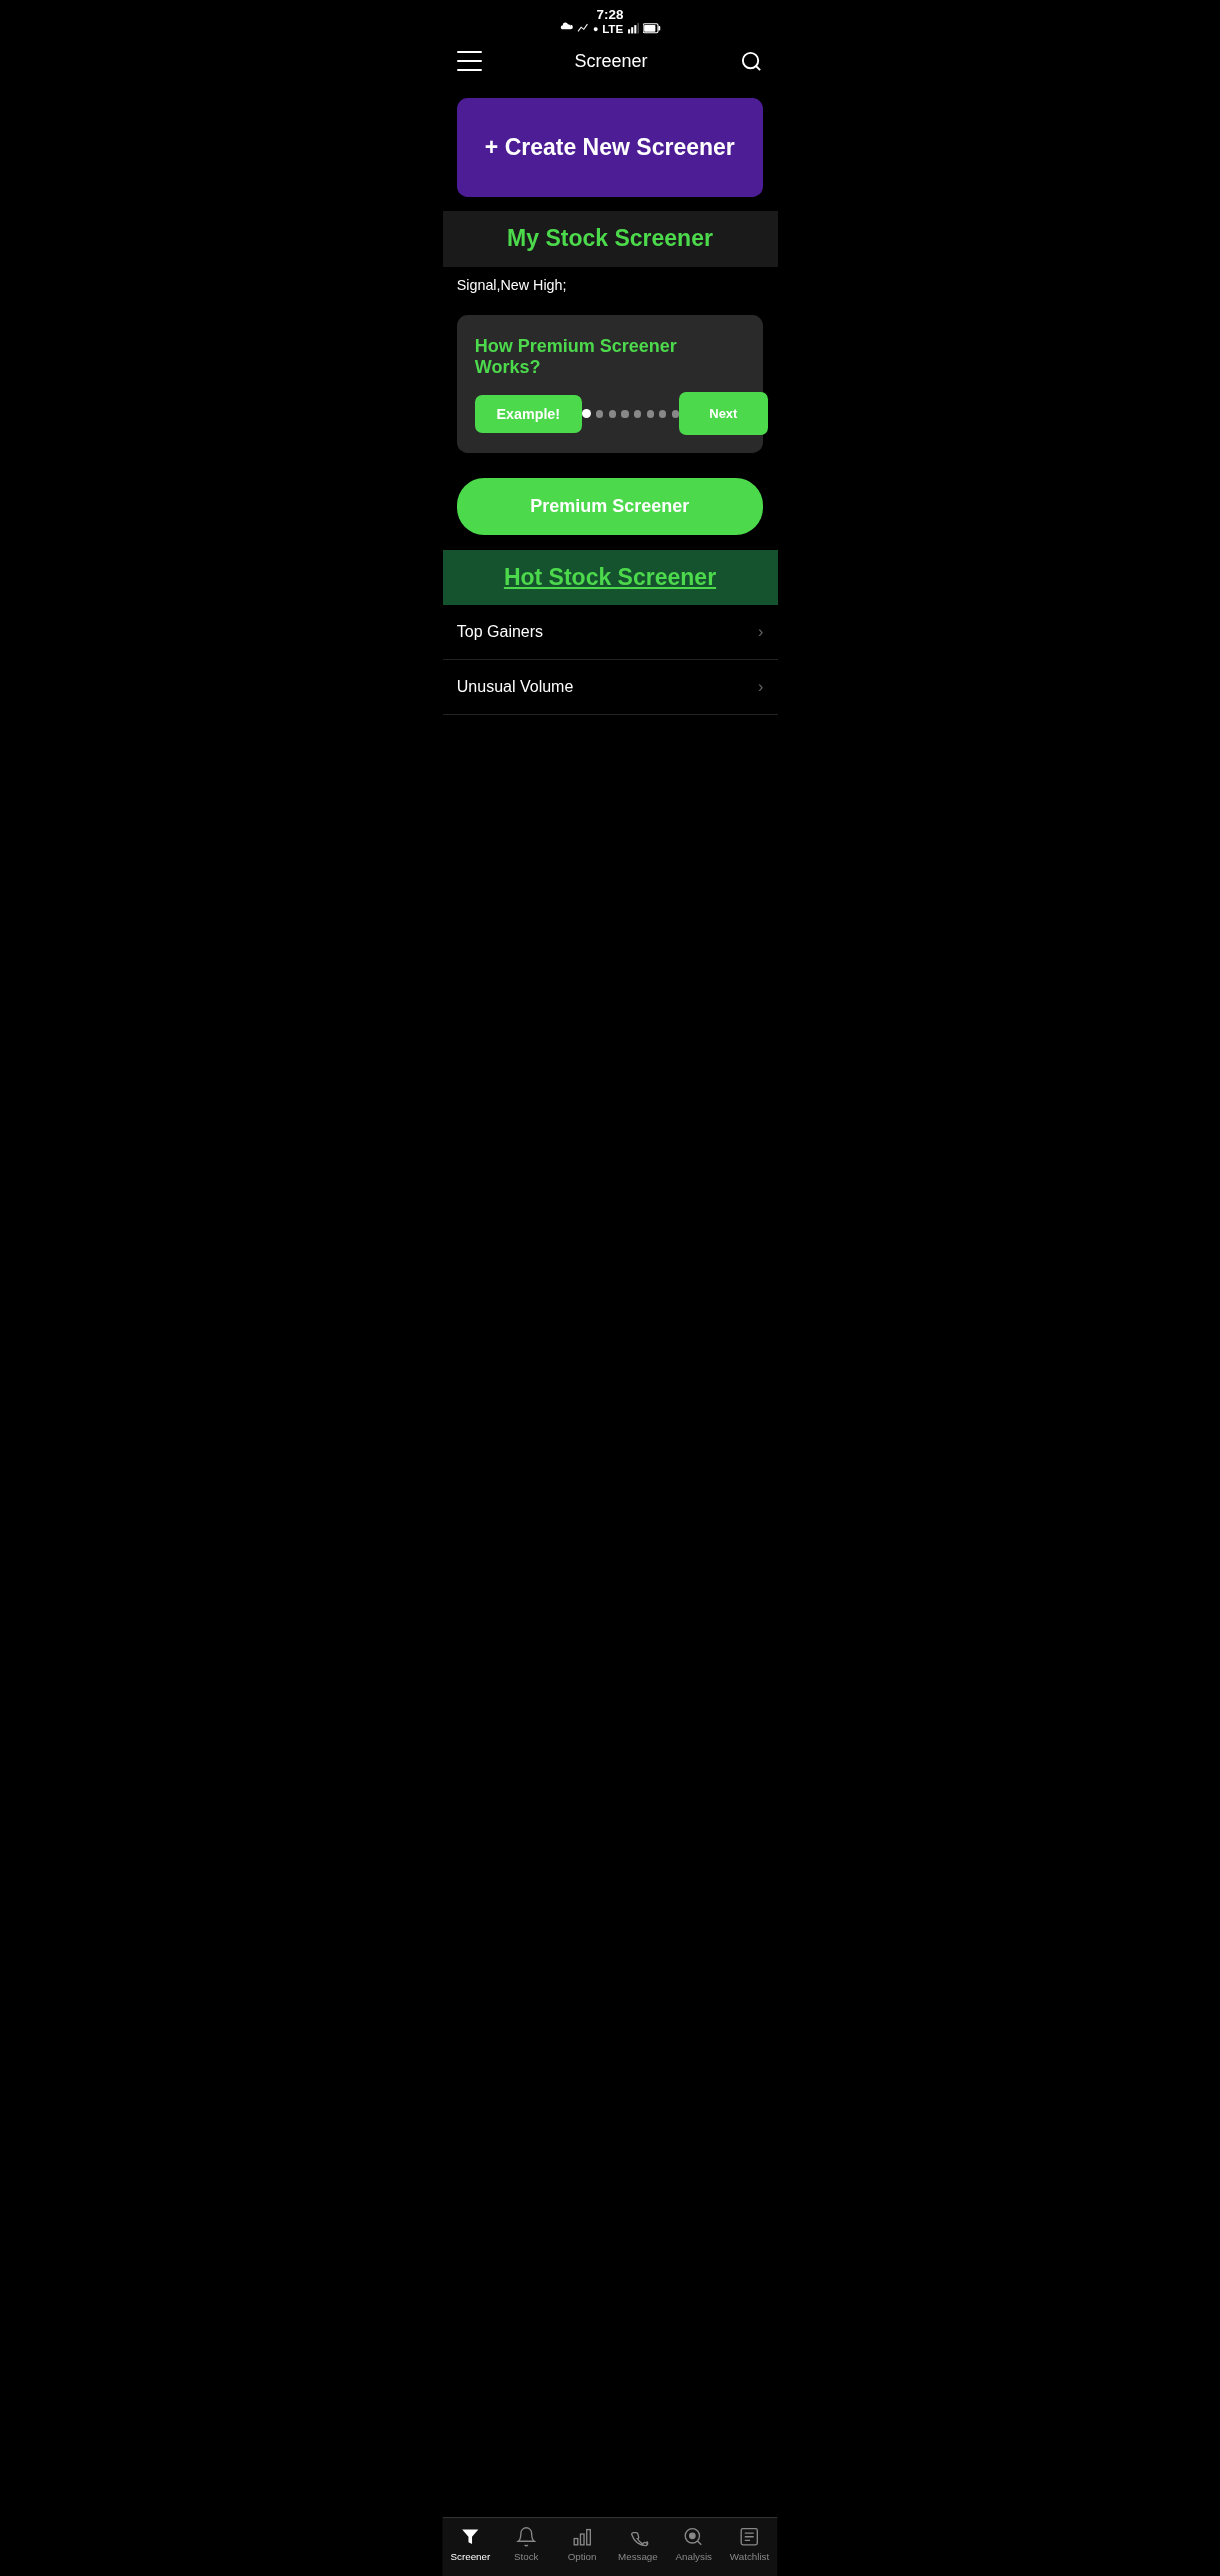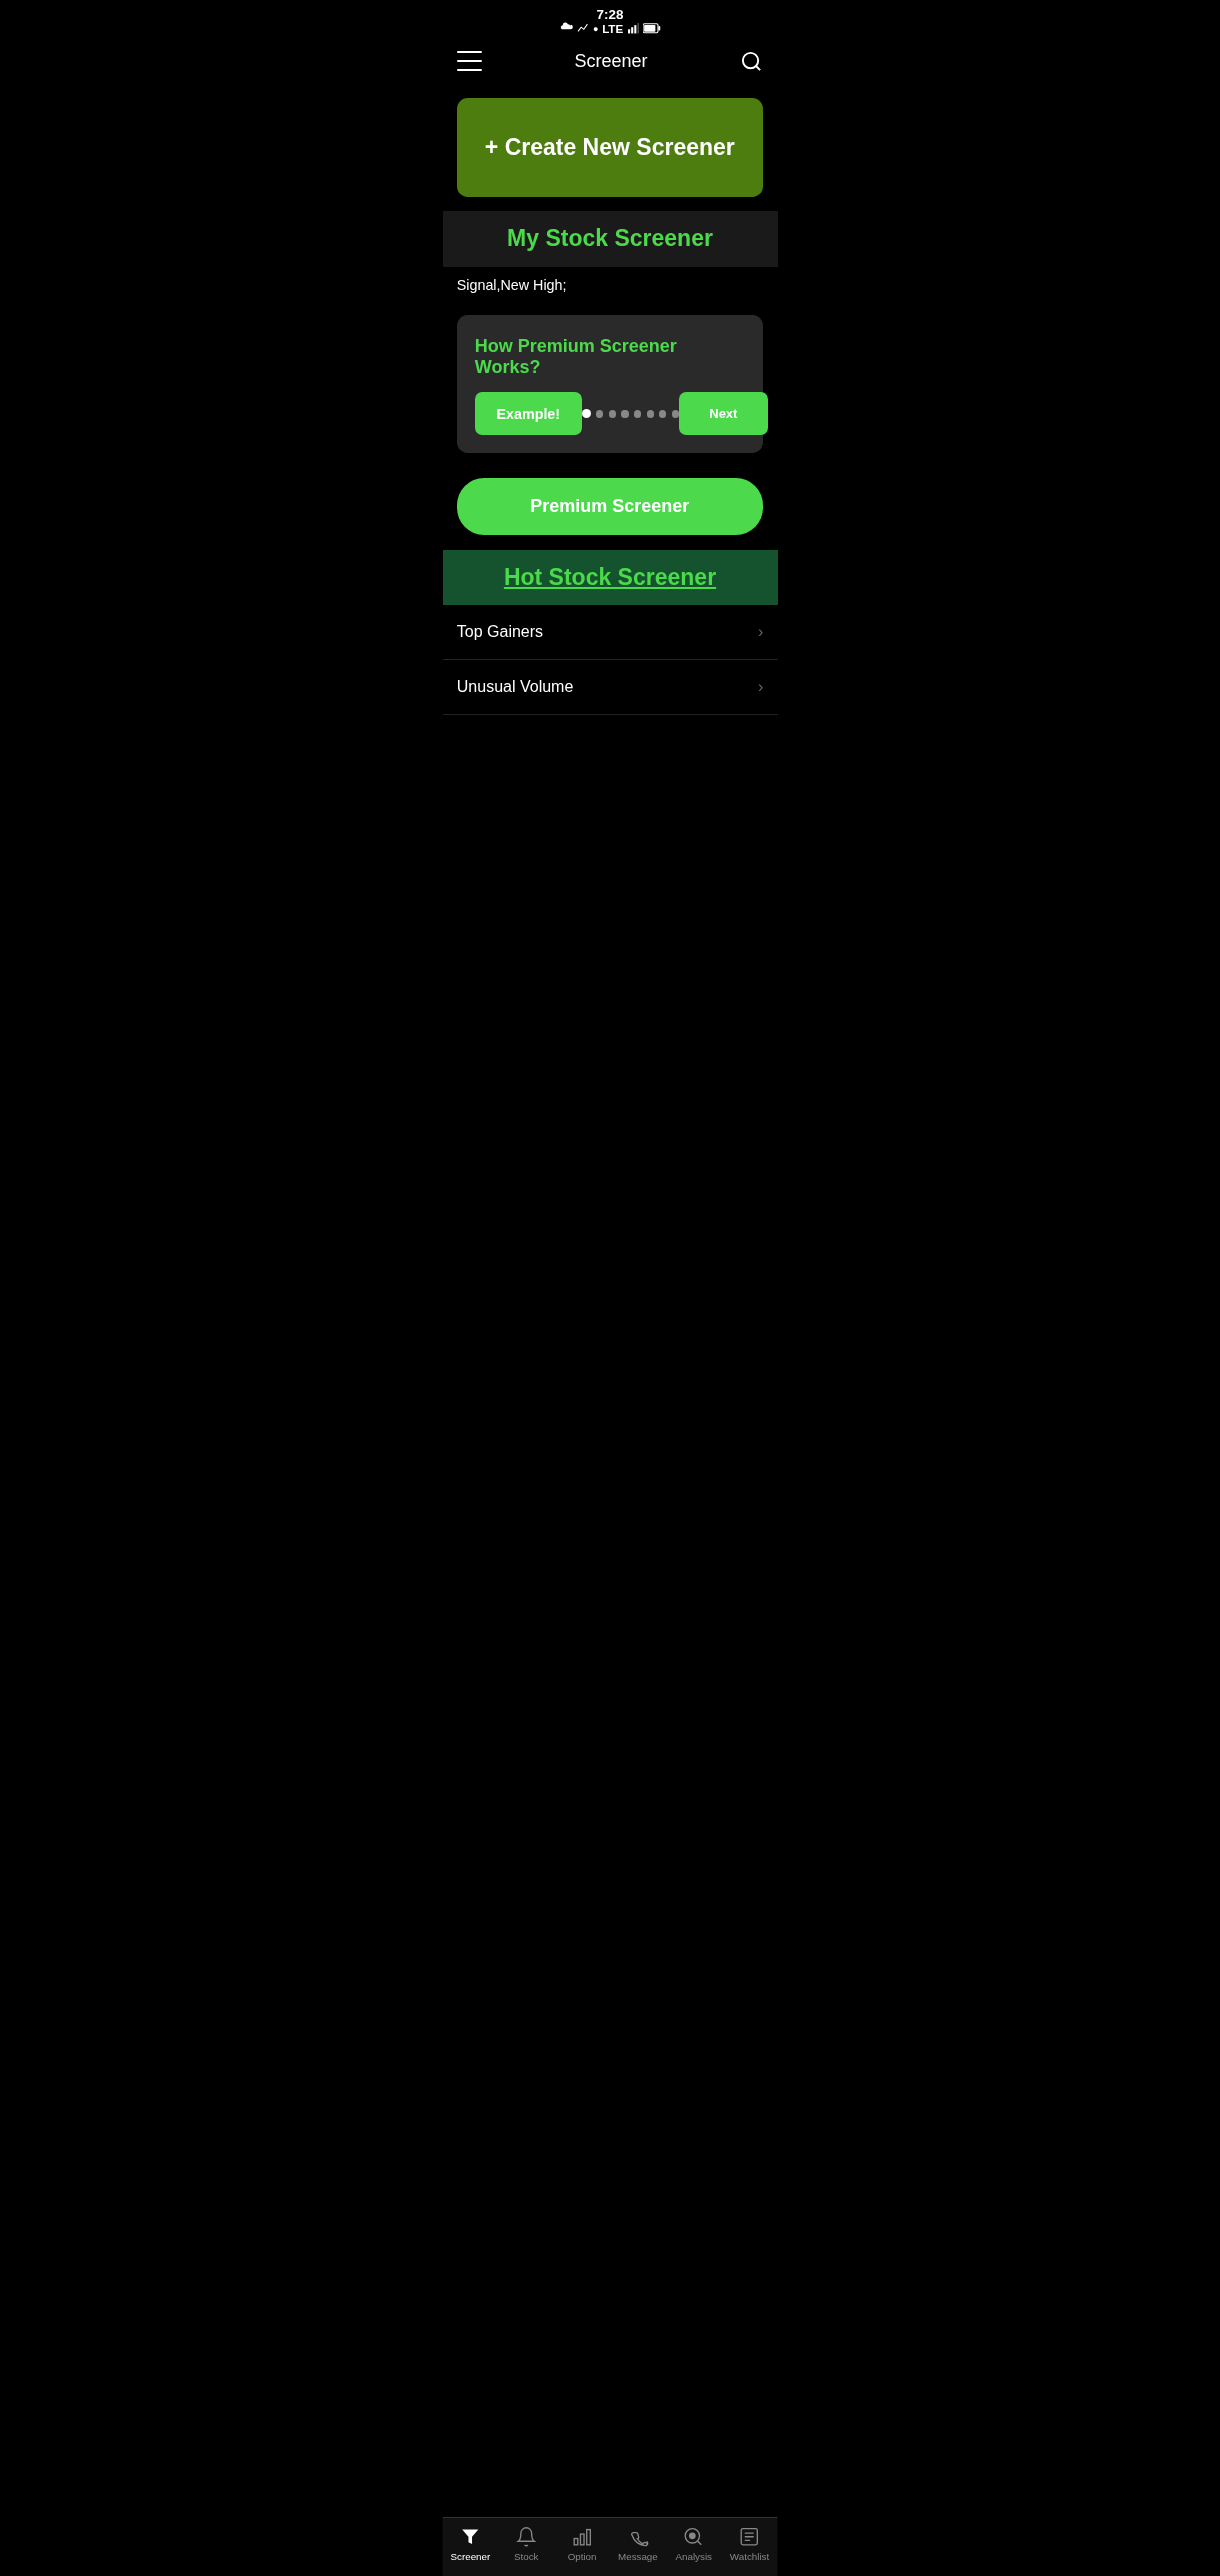--- a/index.html
+++ b/index.html
@@ -70,21 +70,21 @@
     }
 
     .header-title {
       font-size: 18px;
       font-weight: 500;
       color: #fff;
     }
 
     
     .create-screener-btn {
-      background: #4d7c0f;
+      background: #4c1d95;
       border-radius: 10.7px;
       margin: 14.3px;
       padding: 36px 18px;
       text-align: center;
       cursor: pointer;
       border: none;
       width: calc(100% - 29px);
     }
 
     .create-screener-btn-text {
@@ -129,20 +129,21 @@
     .premium-card-desc {
       color: #4cd94c;
       font-size: 13.4px;
       line-height: 1.5;
       margin-bottom: 21.5px;
     }
 
     .card-actions {
       display: flex;
       justify-content: space-between;
+      align-items: center;
     }
 
     .example-btn {
       background: #4cd94c;
       border: none;
       border-radius: 7.2px;
       padding: 10.7px 18px;
       color: #fff;
       font-size: 14.3px;
       font-weight: 600;

